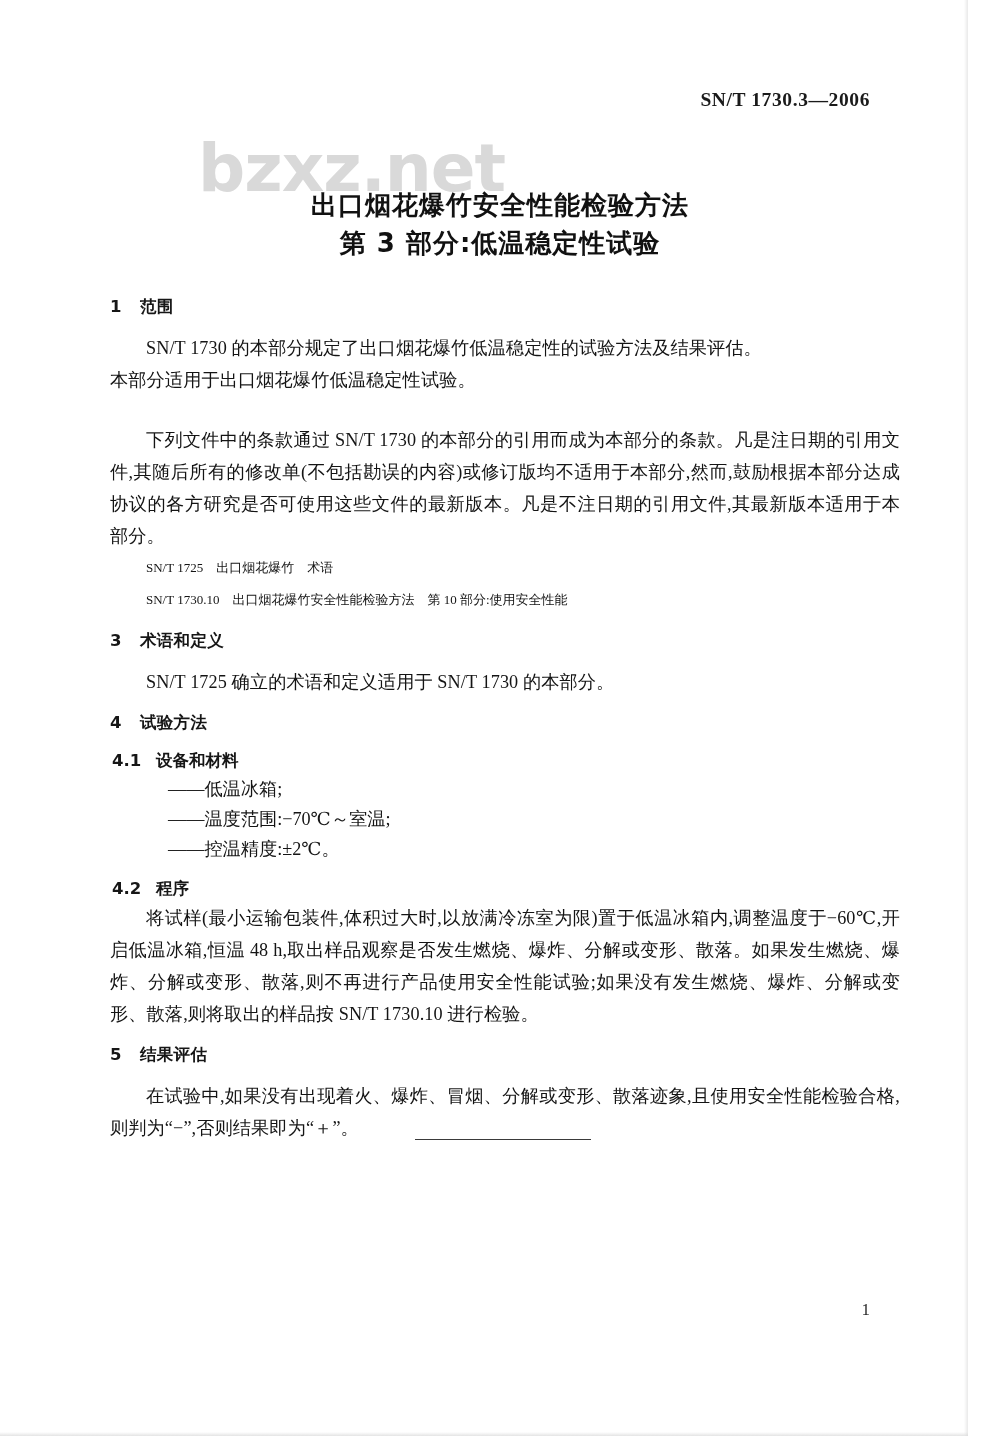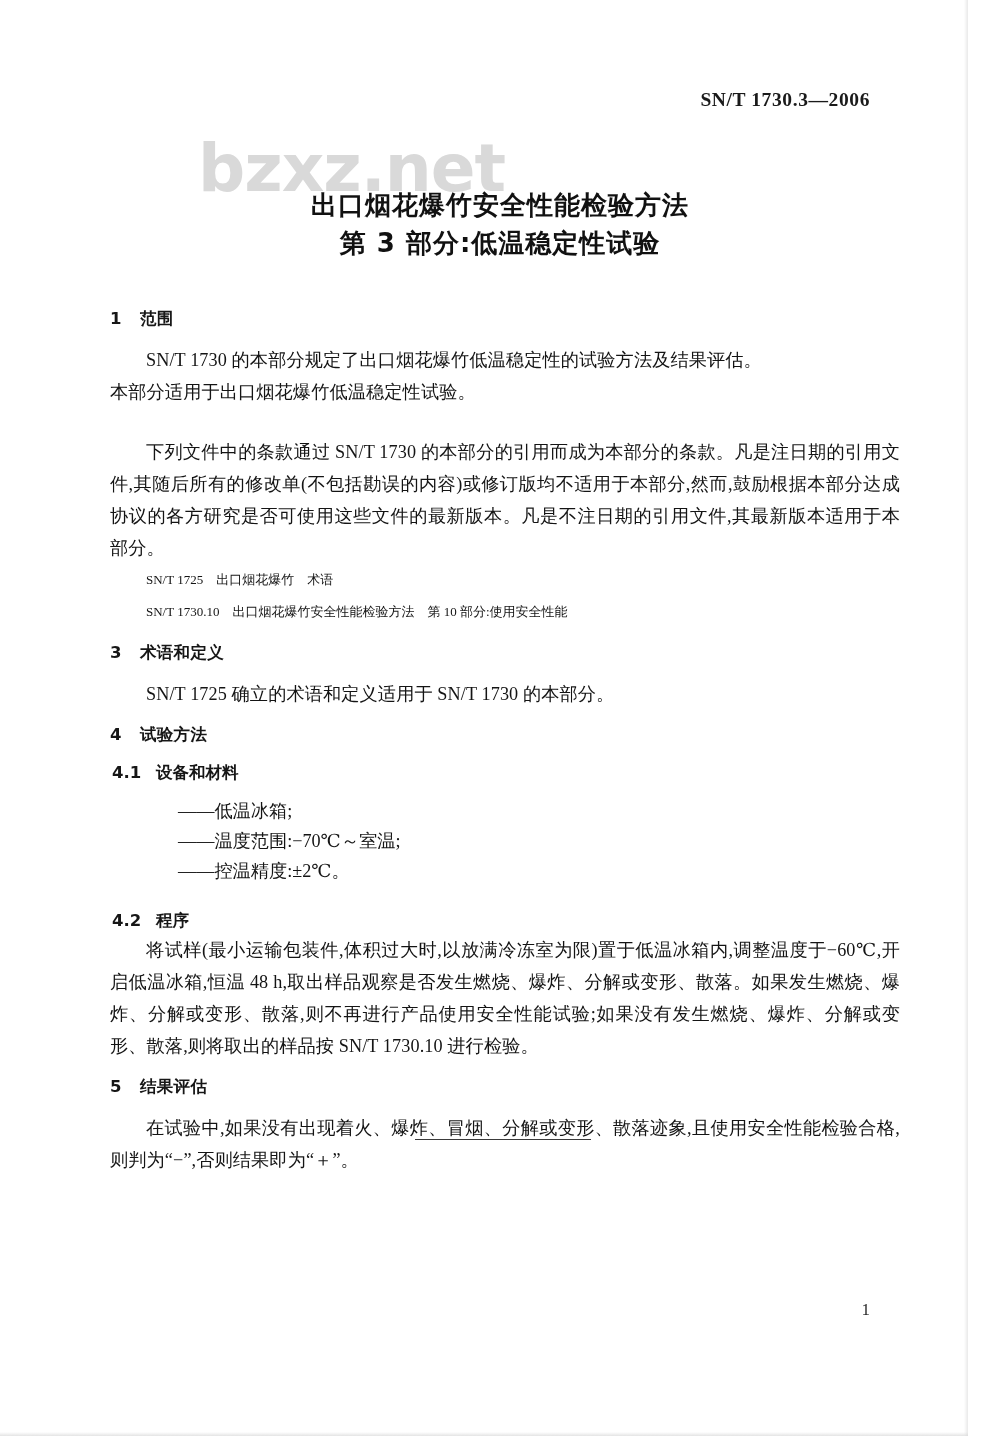--- a/index.html
+++ b/index.html
@@ -77,21 +77,21 @@
     letter-spacing: 1px;
   }
   .doc-title .line2 {
     display: block;
   }
 
   
   .body-area {
     position: absolute;
     left: 110px;
-    top: 308px;
+    top: 296px;
     width: 790px;
   }
   .sec-head {
     font-family: "DejaVu Sans", "Liberation Sans", sans-serif;
     font-weight: 700;
     font-size: 16.5px;
     color: #161616;
     margin: 0;
     letter-spacing: 0.3px;
   }
@@ -128,21 +128,21 @@
   .gap-m  { height: 14px; }
 
   .ref-line {
     margin: 0;
     padding-left: 36px;
     font-size: 13px;
     line-height: 32px;
     color: #141414;
   }
   .dash-list {
-    margin: 12px;
+    margin: 2px;
     padding: 0;
     list-style: none;
   }
   .dash-list li {
     font-size: 18.2px;
     line-height: 30px;
     padding-left: 56px;
     color: #141414;
     position: relative;
   }

